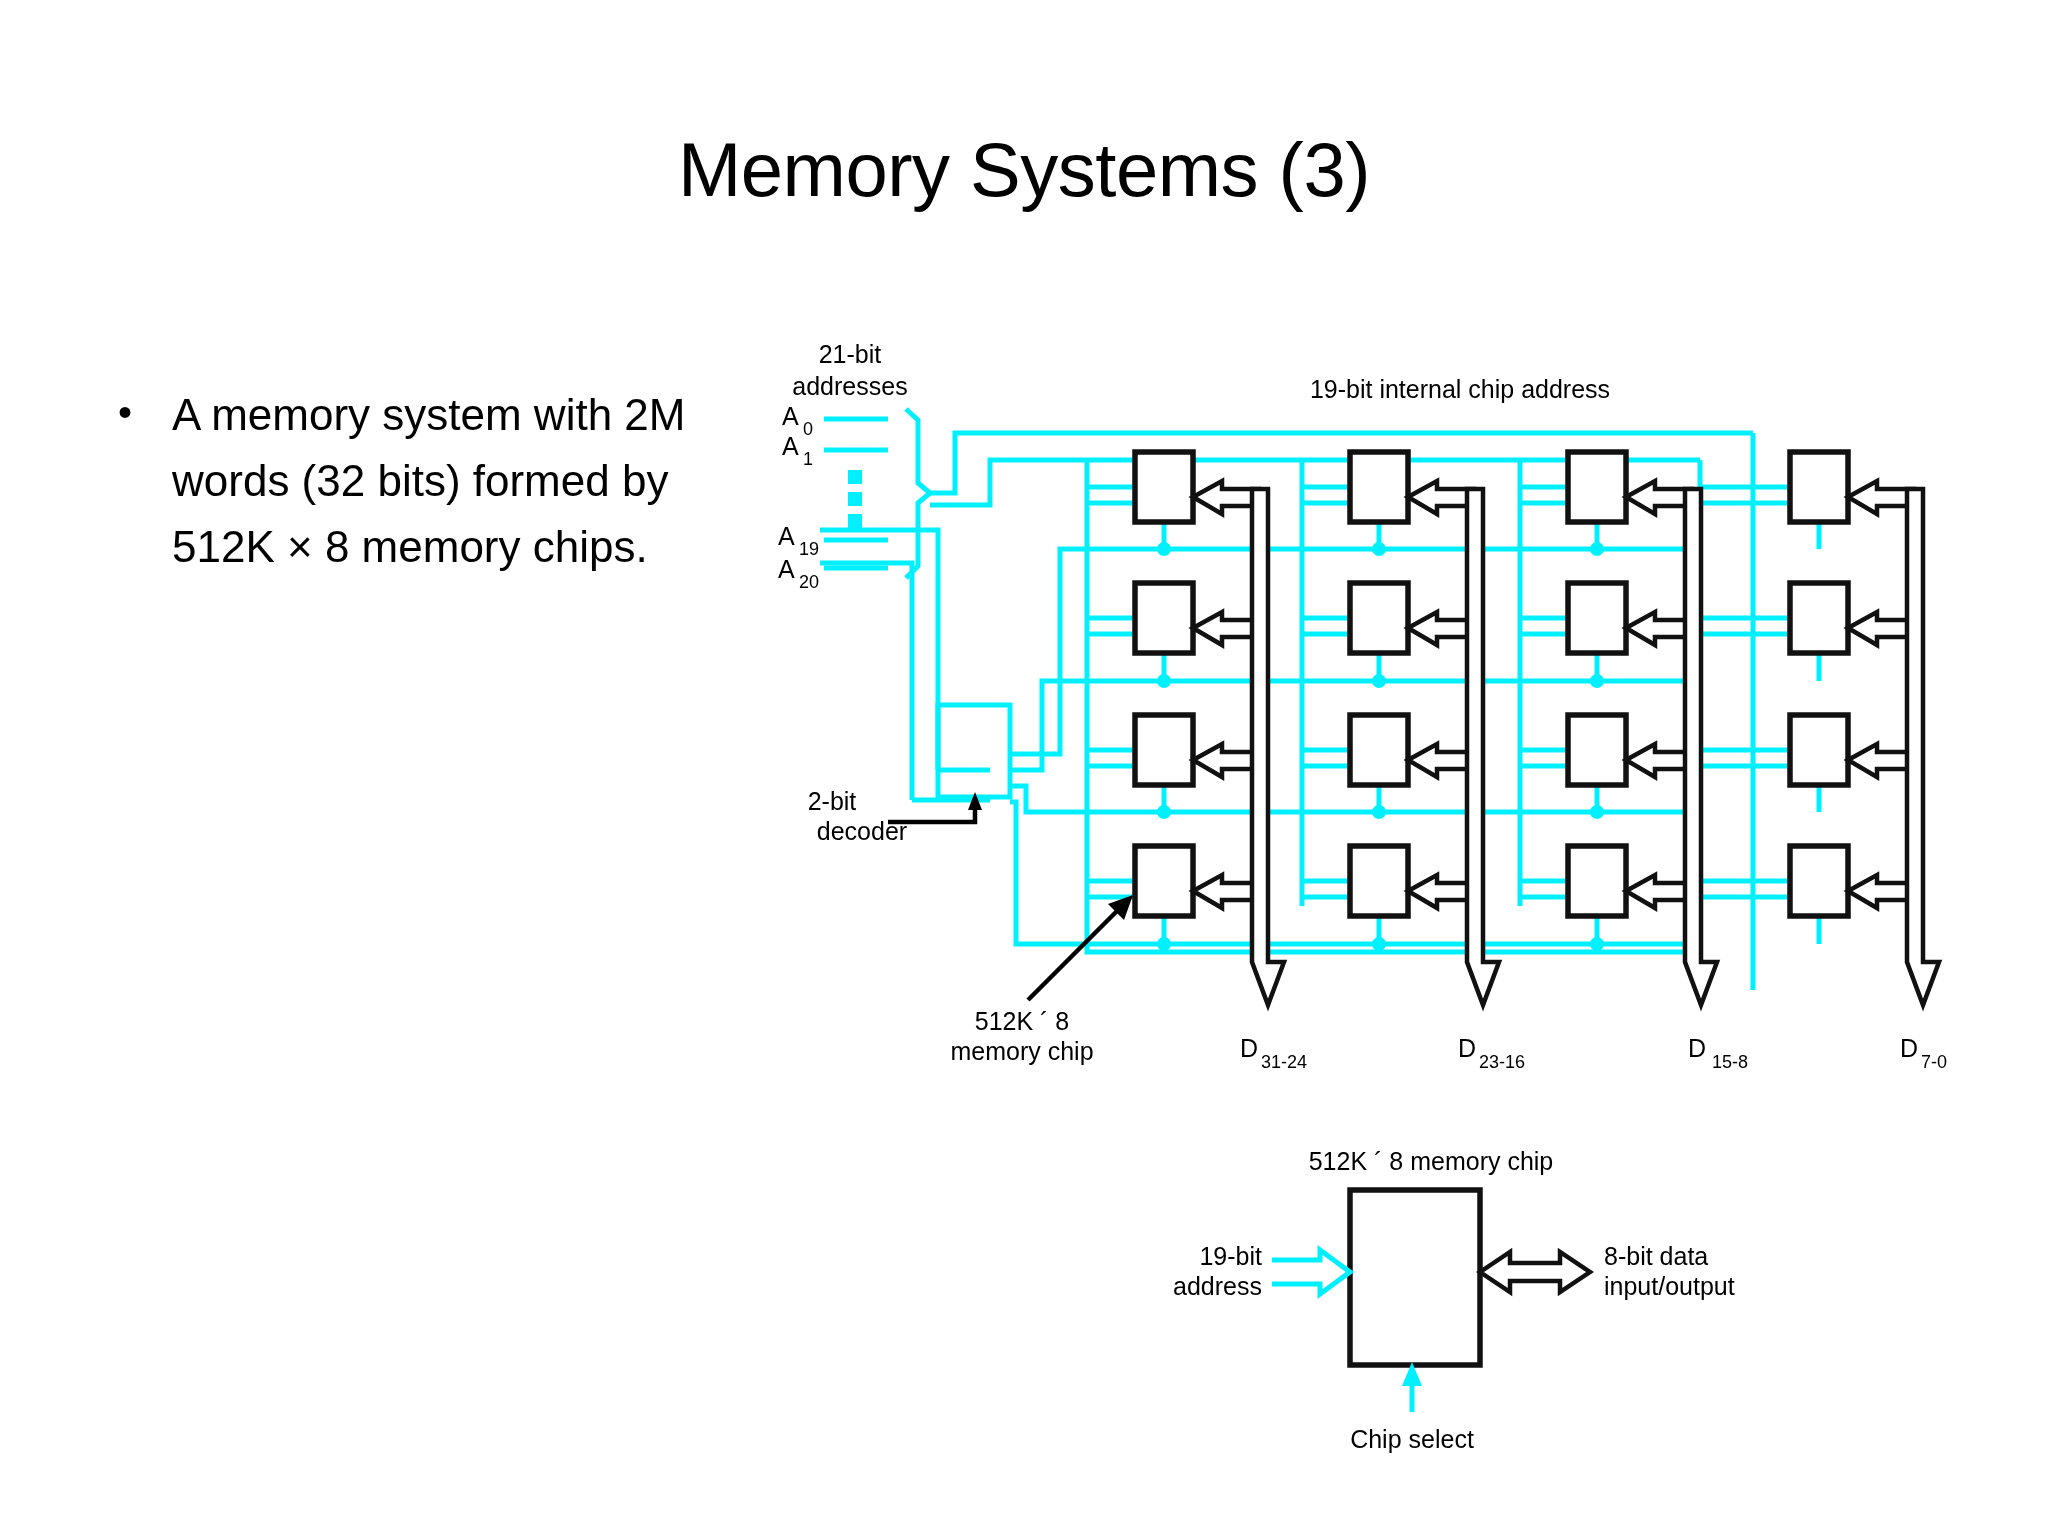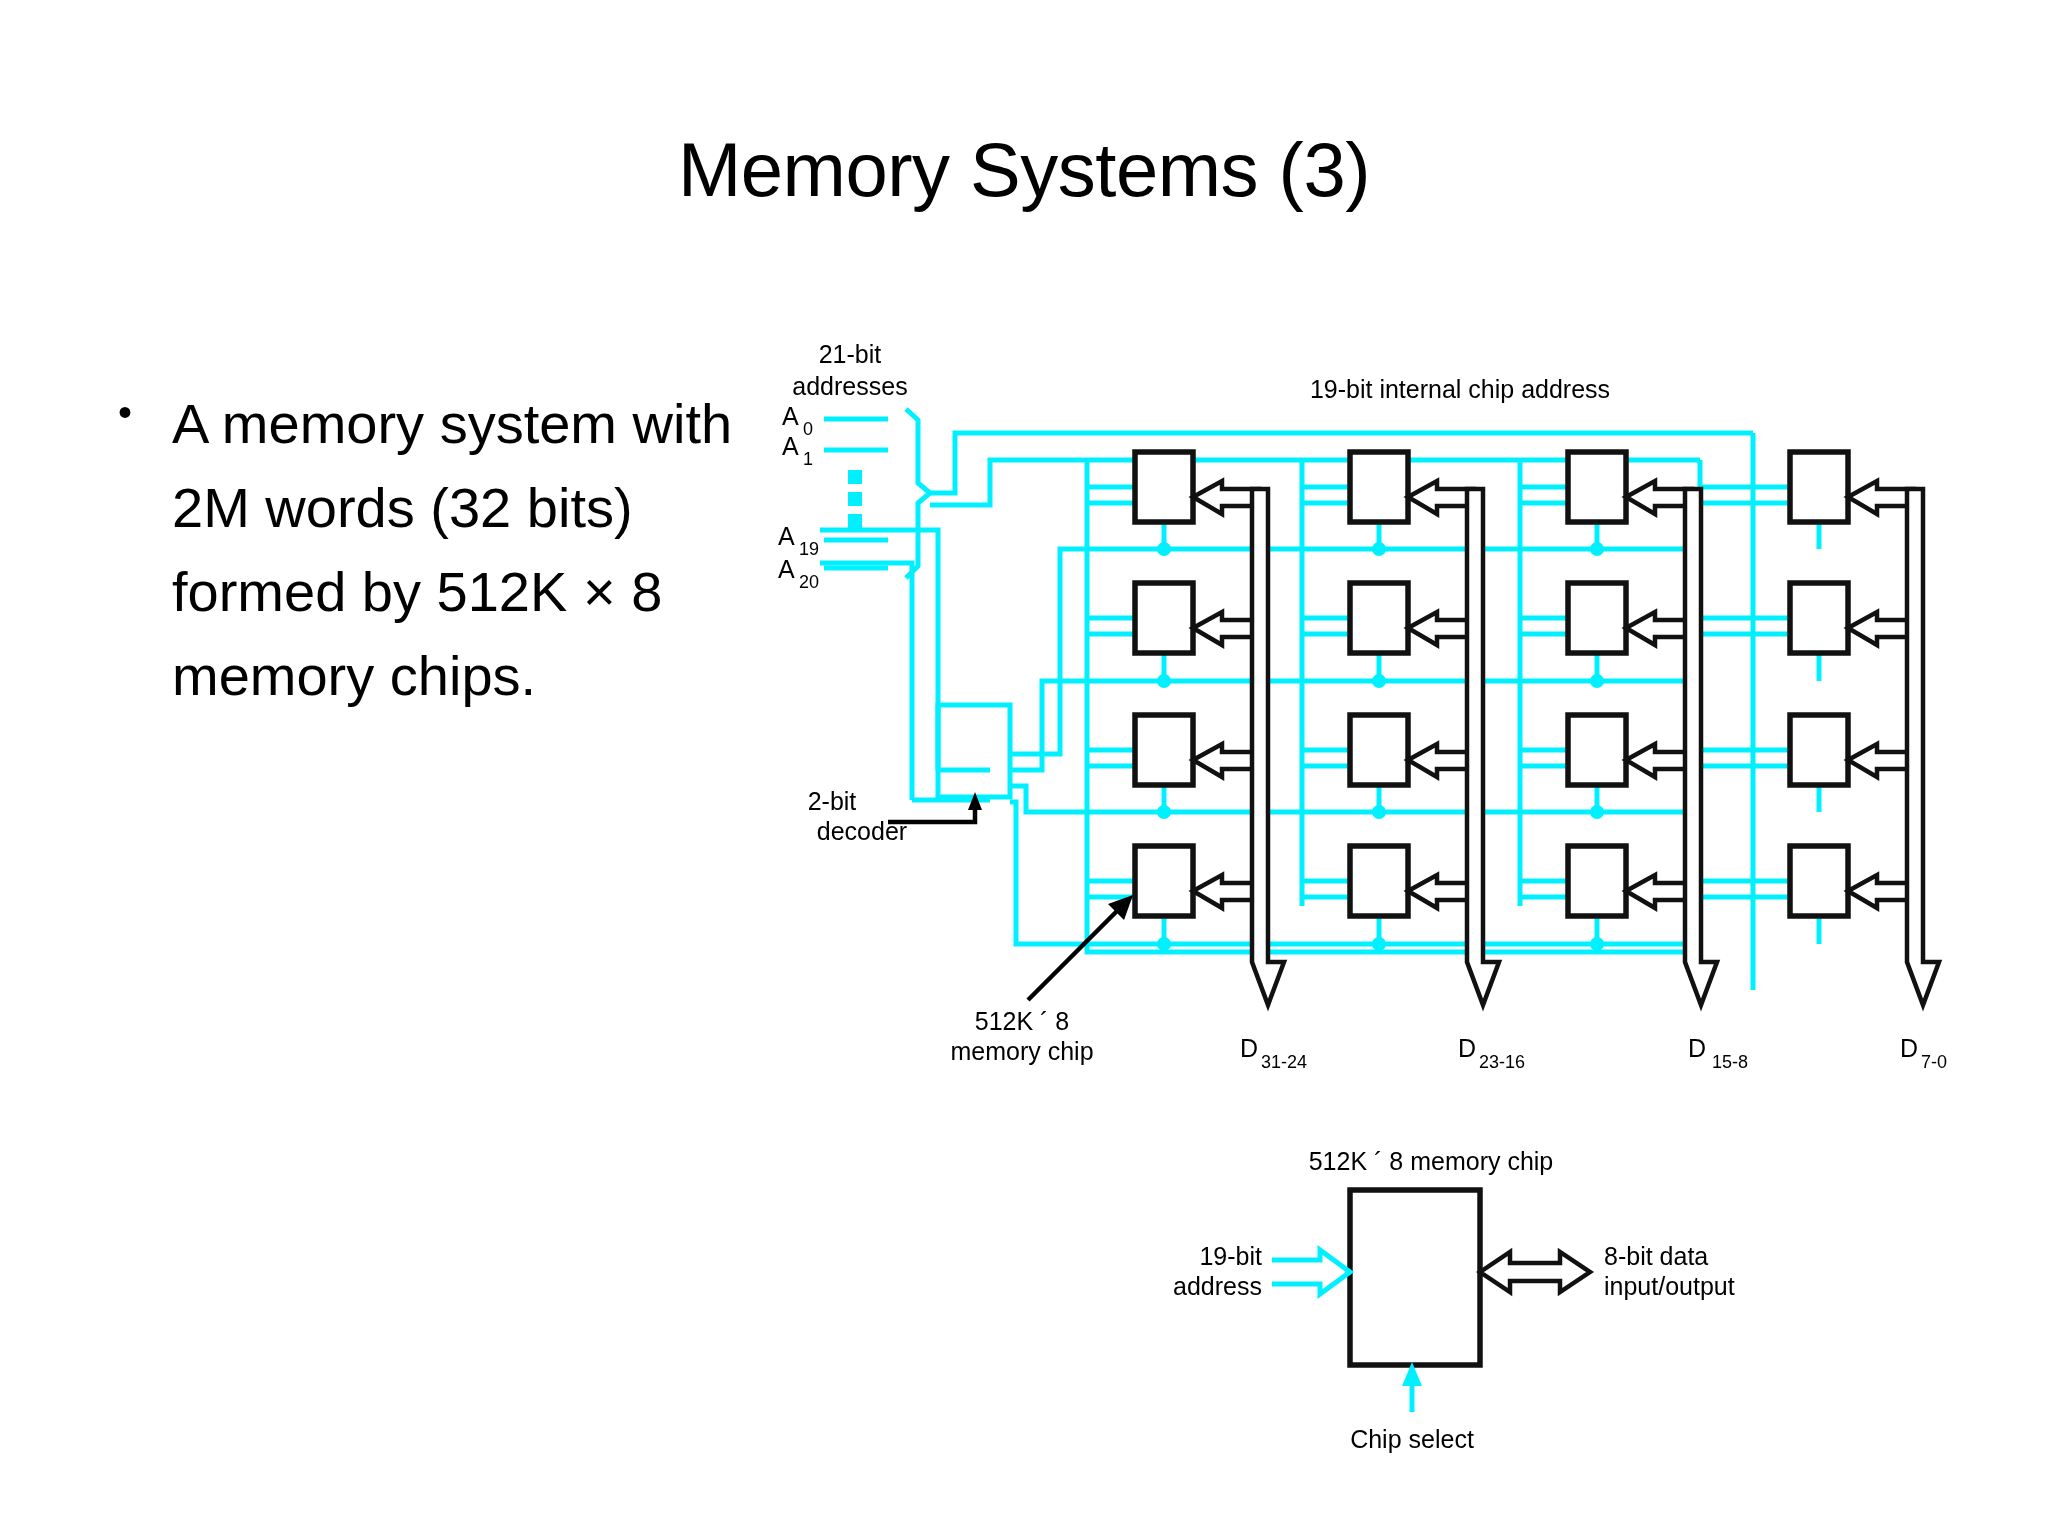--- a/index.html
+++ b/index.html
@@ -37,21 +37,21 @@
   }
   #bullet-dot{
     font-size:40px;
     line-height:1;
     margin-top:10px;
     margin-right:40px;
     color:#000;
     flex:0 0 auto;
   }
   #bullet-text{
-    font-size:56px;
+    font-size:44px;
     line-height:1.50;
     color:#000000;
     font-family:"Liberation Sans", sans-serif;
   }
   
   #diagram{
     position:absolute;
     left:0;top:0;
     width:2048px;height:1536px;
     pointer-events:none;

